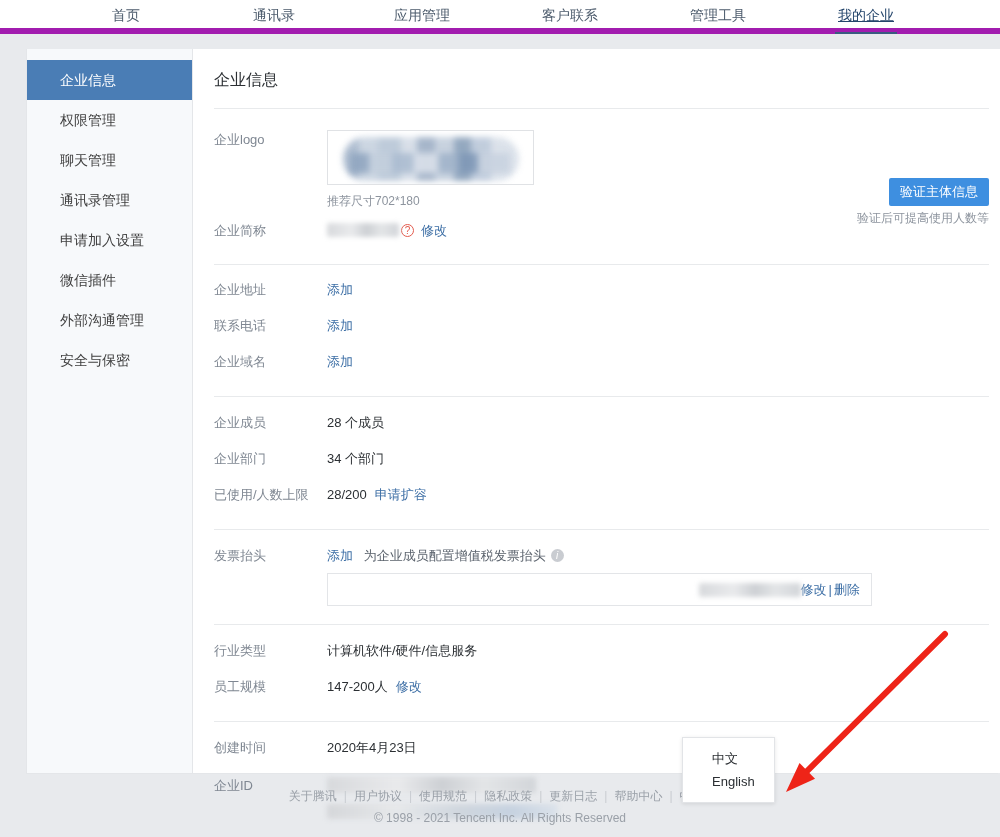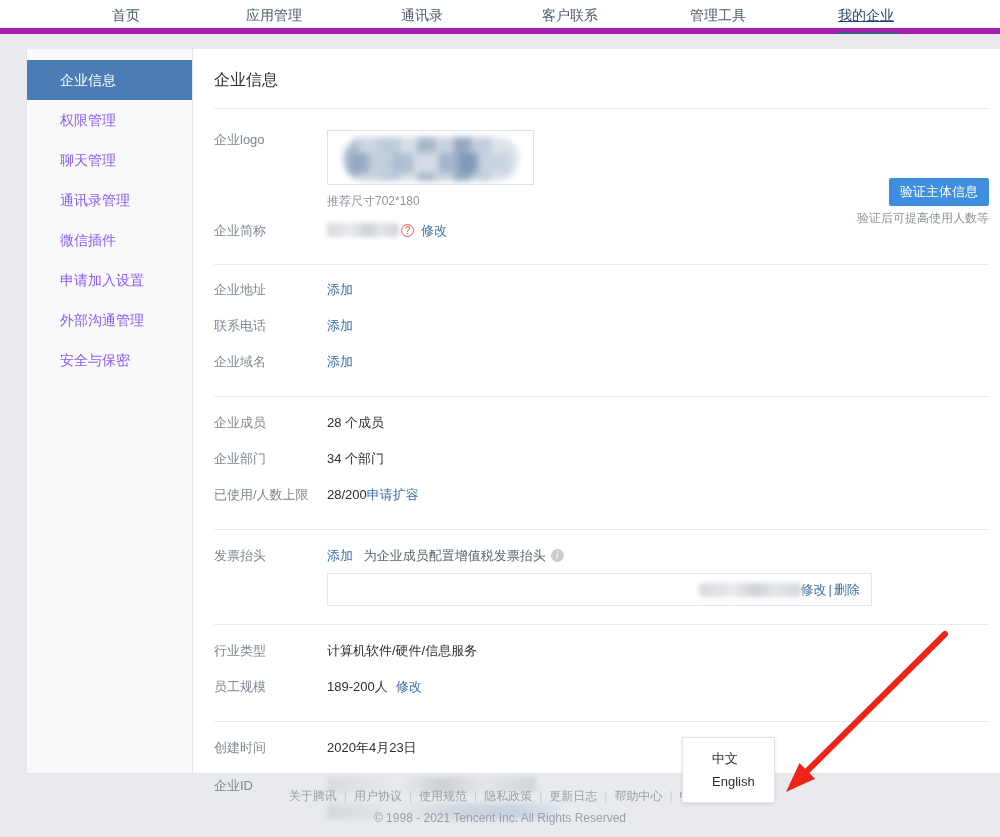--- a/index.html
+++ b/index.html
@@ -59,21 +59,21 @@
     flex: 0 0 166px;
     background: #f7f9fb;
     border-right: 1px solid #e4e6e9;
     padding-top: 11px;
   }
   .side-item {
     height: 40px;
     line-height: 40px;
     padding-left: 33px;
     font-size: 14px;
-    color: #8b5cf6;
+    color: #404040;
     cursor: pointer;
     white-space: nowrap;
   }
   .side-item.active {
     background: #4a7db5;
     color: #ffffff;
   }
 
   .content {
     flex: 1 1 auto;
@@ -294,37 +294,37 @@
   }
 
   .id-mask-wrap { margin-top: 1px; }
 </style>
 </head>
 <body>
 
 <div class="topnav">
   <div class="topnav-inner">
     <div class="nav-tab"><span>首页</span></div>
+    <div class="nav-tab"><span>通讯录</span></div>
     <div class="nav-tab"><span>应用管理</span></div>
-    <div class="nav-tab"><span>通讯录</span></div>
     <div class="nav-tab"><span>客户联系</span></div>
     <div class="nav-tab"><span>管理工具</span></div>
     <div class="nav-tab active"><span>我的企业</span></div>
   </div>
 </div>
 
 <div class="panel">
 
   <div class="sidebar">
     <div class="side-item active"><span>企业信息</span></div>
     <div class="side-item"><span>权限管理</span></div>
     <div class="side-item"><span>聊天管理</span></div>
     <div class="side-item"><span>通讯录管理</span></div>
+    <div class="side-item"><span>申请加入设置</span></div>
     <div class="side-item"><span>微信插件</span></div>
-    <div class="side-item"><span>申请加入设置</span></div>
     <div class="side-item"><span>外部沟通管理</span></div>
     <div class="side-item"><span>安全与保密</span></div>
   </div>
 
   <div class="content">
 
     <div class="content-title">企业信息</div>
     <div class="hr"></div>
 
     <button class="verify-btn">验证主体信息</button>
@@ -371,21 +371,21 @@
       <div class="row" style="margin-bottom:9px;">
         <div class="lbl">企业成员</div>
         <div class="val">28 个成员</div>
       </div>
       <div class="row" style="margin-bottom:9px;">
         <div class="lbl">企业部门</div>
         <div class="val">34 个部门</div>
       </div>
       <div class="row">
         <div class="lbl">已使用/人数上限</div>
-        <div class="val"><span>28/200</span><span class="lnk" style="margin-left:0;">申请扩容</span></div>
+        <div class="val"><span>28/200</span><span class="lnk" style="margin-left:8px;">申请扩容</span></div>
       </div>
     </div>
 
     <div class="hr" style="margin-top:17px;"></div>
 
     <div class="section" style="padding-top:16px;">
       <div class="row">
         <div class="lbl">发票抬头</div>
         <div class="val">
           <span class="lnk">添加</span>
@@ -400,21 +400,21 @@
 
     <div class="hr" style="margin-top:18px;"></div>
 
     <div class="section" style="padding-top:16px;">
       <div class="row" style="margin-bottom:9px;">
         <div class="lbl">行业类型</div>
         <div class="val">计算机软件/硬件/信息服务</div>
       </div>
       <div class="row">
         <div class="lbl">员工规模</div>
-        <div class="val"><span>189-200人</span><span class="lnk" style="margin-left:8px;">修改</span></div>
+        <div class="val"><span>147-200人</span><span class="lnk" style="margin-left:8px;">修改</span></div>
       </div>
     </div>
 
     <div class="hr" style="margin-top:17px;"></div>
 
     <div class="section" style="padding-top:16px;">
       <div class="row" style="margin-bottom:11px;">
         <div class="lbl">创建时间</div>
         <div class="val">2020年4月23日</div>
       </div>

